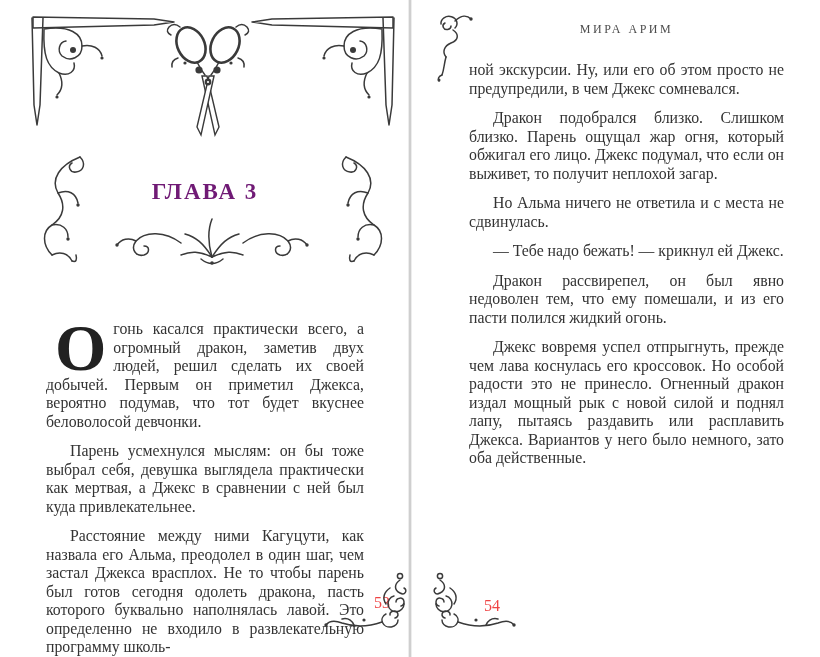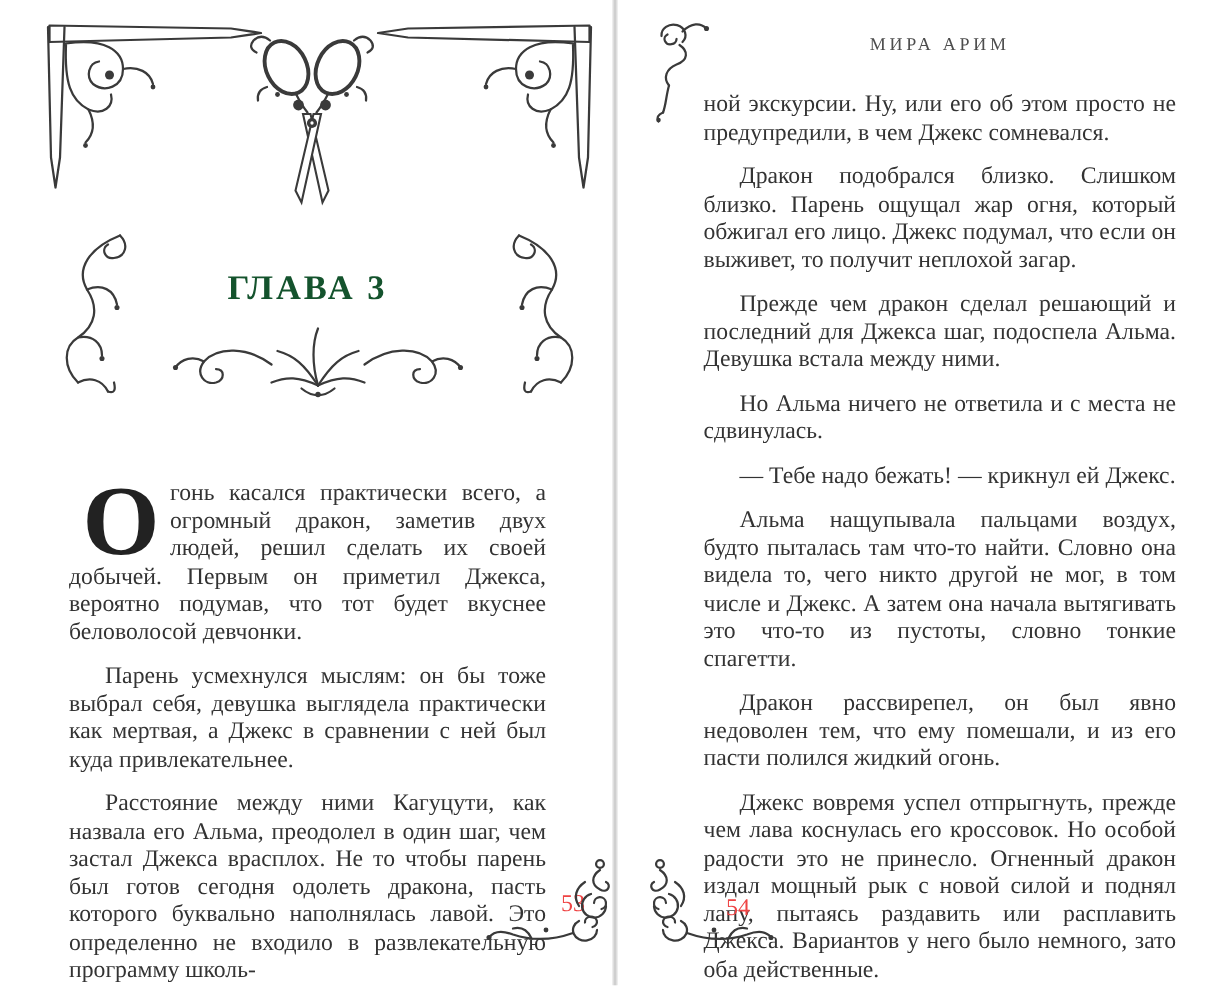--- a/index.html
+++ b/index.html
@@ -22,21 +22,21 @@
   .orn-side-left{left:36px;top:150px;width:56px;height:116px;}
   .orn-side-right{left:334px;top:150px;width:56px;height:116px;transform:scaleX(-1);}
   .orn-flourish{left:113px;top:211px;width:198px;height:58px;}
   .orn-corner-br{left:324px;top:570px;width:85px;height:58px;}
   
   .orn-curl-tl{left:19px;top:10px;width:42px;height:72px;}
   .orn-corner-bl{left:19px;top:570px;width:85px;height:58px;transform:scaleX(-1);}
 
   .chapter-title{
     position:absolute;left:35px;top:164px;width:340px;text-align:center;
-    font-size:23px;font-weight:bold;letter-spacing:2px;color:#14532d;
+    font-size:23px;font-weight:bold;letter-spacing:2px;color:#701a75;
   }
   .running-header{
     position:absolute;left:46px;top:22px;width:337px;text-align:center;
     font-size:12px;letter-spacing:2.5px;color:#4d4d4d;
   }
   .body-text{
     position:absolute;text-align:justify;font-size:15.8px;line-height:18.5px;color:#333;
   }
   .page-left  .body-text{left:35px;top:309px;width:340px;}
   .page-right .body-text{left:46px;top:50px;width:337px;}
@@ -182,24 +182,22 @@
       <path class="st" d="M11,65 q-5,2 -3,6"></path>
       <circle class="dot" cx="40" cy="9" r="1.7"></circle>
       <circle class="dot" cx="8" cy="70" r="1.5"></circle>
     </svg>
 
     <div class="running-header">МИРА АРИМ</div>
 
     <div class="body-text">
       <p>ной экскурсии. Ну, или его об этом просто не предупредили, в чем Джекс сомневался.</p>
       <p class="indent">Дракон подобрался близко. Слишком близко. Парень ощущал жар огня, который обжигал его лицо. Джекс подумал, что если он выживет, то получит неплохой загар.</p>
-      <p class="indent">Прежде чем дракон сделал решающий и последний для Джекса шаг, подоспела Альма. Девушка встала между ними.</p>
       <p class="indent">Но Альма ничего не ответила и с места не сдвинулась.</p>
       <p class="indent">— Тебе надо бежать! — крикнул ей Джекс.</p>
-      <p class="indent">Альма нащупывала пальцами воздух, будто пыталась там что-то найти. Словно она видела то, чего никто другой не мог, в том числе и Джекс. А затем она начала вытягивать это что-то из пустоты, словно тонкие спагетти.</p>
       <p class="indent">Дракон рассвирепел, он был явно недоволен тем, что ему помешали, и из его пасти полился жидкий огонь.</p>
       <p class="indent">Джекс вовремя успел отпрыгнуть, прежде чем лава коснулась его кроссовок. Но особой радости это не принесло. Огненный дракон издал мощный рык с новой силой и поднял лапу, пытаясь раздавить или расплавить Джекса. Вариантов у него было немного, зато оба действенные.</p>
     </div>
 
     <div class="pagenum">54</div>
 
     <svg class="orn orn-corner-bl" viewBox="0 0 85 58">
       <circle class="st" cx="76" cy="6" r="2.6"></circle>
       <path class="st" d="M76,10 C70,14 70,20 76,23 C81,26 84,20 80,18"></path>
       <path class="st" d="M70,26 a8,8 0 1 0 10,8"></path>

